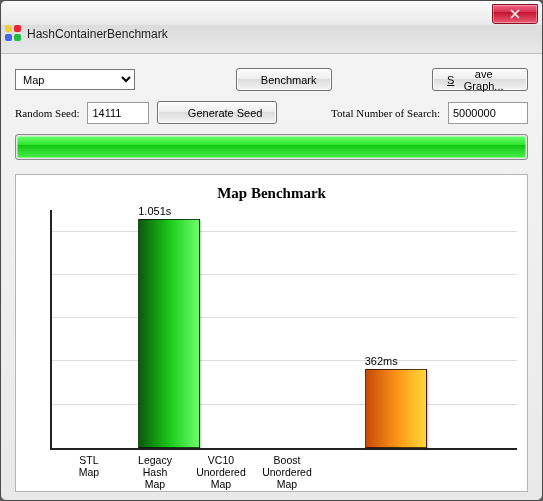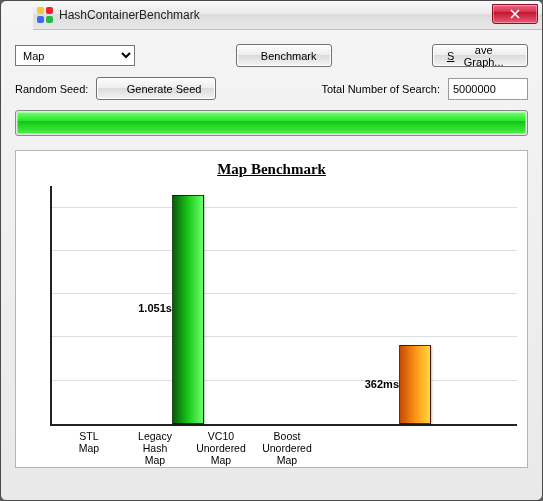--- a/index.html
+++ b/index.html
@@ -1,21 +1,21 @@
 <!DOCTYPE html>
 <html><head>
 <meta charset="utf-8">
 <style>
   html,body{margin:0;padding:0;font-family:"Segoe UI",Tahoma,sans-serif;font-size:11px;background:#6b6b6b;}
   .window{width:543px;height:501px;position:relative;box-sizing:border-box;
     background:linear-gradient(to bottom,#f5f5f5,#e9e9e9);
     border:1px solid #4a4a4a;border-radius:6px;overflow:hidden;
     box-shadow:0 0 8px rgba(0,0,0,.5);}
   .titlebar{height:28px;background:linear-gradient(to bottom,#fbfbfb 0%,#eaeaea 45%,#dcdcdc 46%,#e8e8e8 100%);
-    border-bottom:1px solid #bfbfbf;display:flex;align-items:center;padding:0 4px;position:relative;margin-left:32px;}
+    border-bottom:1px solid #bfbfbf;display:flex;align-items:flex-end;padding:12px 4px;position:relative;}
   .title-icon{width:16px;height:16px;margin-right:6px;position:relative;}
   .title-icon .b{position:absolute;width:7px;height:7px;border-radius:2px;}
   .title-icon .r{background:#e23;top:0;right:0;}
   .title-icon .g{background:#2b4;bottom:0;right:0;}
   .title-icon .bl{background:#46e;bottom:0;left:0;}
   .title-icon .y{background:#ec3;top:0;left:0;}
   .title-text{font-size:12px;color:#222;}
   .close-btn{position:absolute;right:4px;top:3px;width:44px;height:18px;border-radius:0 0 3px 3px;
     background:linear-gradient(to bottom,#e68 0%,#d9304e 40%,#c31530 41%,#eb5a74 100%);
     border:1px solid #8a1020;color:#fff;display:flex;align-items:center;justify-content:center;
@@ -26,33 +26,33 @@
   .row1{justify-content:space-between;}
   .row2{gap:8px;}
   select.combo{width:120px;height:21px;border:1px solid #777;background:#fff;font:inherit;padding-left:3px;}
   .btn{height:23px;border:1px solid #707070;border-radius:3px;
     background:linear-gradient(to bottom,#fdfdfd,#ededed 49%,#dcdcdc 50%,#f4f4f4);
     padding:0 14px;font:inherit;display:inline-flex;align-items:center;justify-content:flex-end;
     box-shadow:inset 0 0 0 1px #fff;cursor:default;}
   .input{height:20px;border:1px solid #9a9a9a;background:#fff;font:inherit;padding:0 4px;}
   .seed-in{width:52px;}
   .total-in{width:70px;}
-  .lbl{white-space:nowrap;}
+  .lbl{white-space:nowrap;font-family:Liberation Serif, serif;}
   .progress-out{height:22px;border:1px solid #8a8a8a;border-radius:3px;background:#e6e6e6;padding:1px;margin-bottom:14px;}
   .progress-in{height:100%;width:100%;border-radius:2px;
     background:linear-gradient(to bottom,#6dff6d 0%,#2de42d 40%,#12c512 41%,#49f049 100%);
     box-shadow:inset 0 0 0 1px rgba(255,255,255,.4);}
   .chart-frame{border:1px solid #b5b5b5;background:#fff;padding:10px;height:318px;box-sizing:border-box;}
-  .chart-title{font:bold 15px "Segoe UI",Tahoma;text-align:center;margin-bottom:8px;color:#000;text-decoration:underline;}
+  .chart-title{font:bold 15px "Segoe UI",Tahoma;text-align:center;margin-bottom:8px;color:#000;}
   .plot-wrap{display:flex;height:240px;}
   .yaxis{width:24px;border-right:2px solid #222;}
   .plot{flex:1;position:relative;border-bottom:2px solid #222;}
   .grid{position:absolute;left:0;right:0;height:0;border-top:1px solid #ddd;}
   .bars{position:absolute;left:0;right:0;bottom:0;top:0;display:flex;justify-content:space-around;align-items:flex-end;padding:0 6px;}
-  .bar-slot{width:66px;display:flex;flex-direction:row;align-items:center;font-weight:bold;}
+  .bar-slot{width:66px;display:flex;flex-direction:column;align-items:flex-start;}
   .bar-label{font-size:11px;color:#000;margin-bottom:2px;}
   .bar{width:62px;border:1px solid rgba(0,0,0,.7);box-sizing:border-box;
     box-shadow:1px 1px 2px rgba(0,0,0,.25);}
   .bar.green{background:linear-gradient(to right,#0a5a0a,#18c818 50%,#6cff6c);}
   .bar.blue{background:linear-gradient(to right,#0660c8,#189aff 50%,#7ae5ff);}
   .bar.orange{background:linear-gradient(to right,#c84a06,#ff9a18 55%,#ffd83a);}
   .bar.purple{background:linear-gradient(to right,#a226c2,#d45cf4 55%,#f0a6ff);}
   .xaxis{display:flex;justify-content:flex-start;padding:0 6px 0 30px;margin-top:4px;}
   .xlabel{width:66px;text-align:center;font-size:10.5px;color:#000;line-height:1.15;}
   .underline{text-decoration:underline;}
@@ -86,20 +86,21 @@
           <span>Benchmark</span>
         </button>
       <button class="btn" style="width:96px">
           <span class="underline">S</span>
           <span>ave Graph...</span>
         </button>
     </div>
 
     <div class="row row2">
       <span class="lbl">Random Seed:</span>
+      <input class="input seed-in" value="14111" style="">
       <button class="btn" style="width:120px">
           <span>Generate Seed</span>
         </button>
       <span style="flex:1"></span>
       <span class="lbl">Total Number of Search:</span>
       <input class="input total-in" value="5000000" style="">
     </div>
 
     <div class="progress-out">
       <div class="progress-in"></div>

